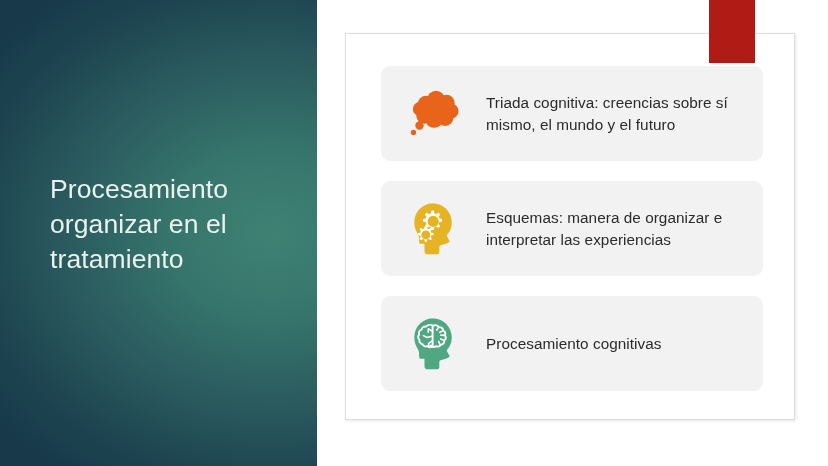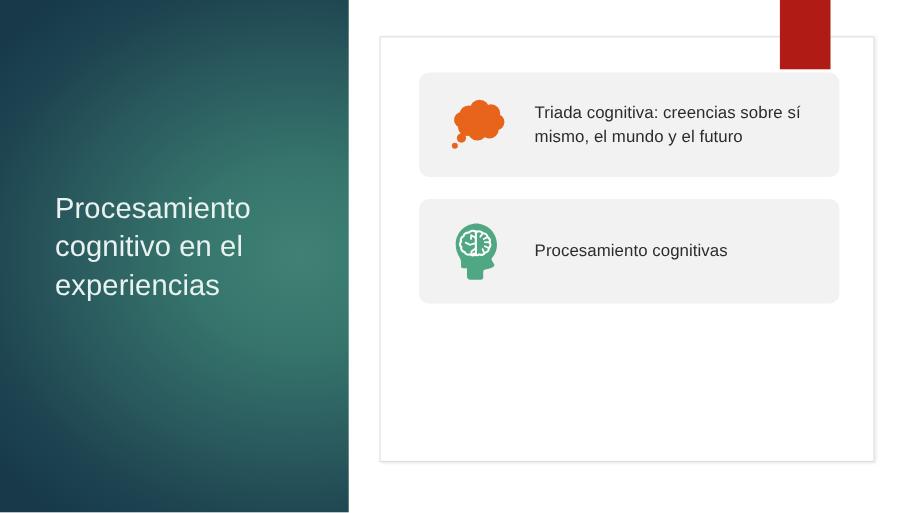--- a/index.html
+++ b/index.html
@@ -114,21 +114,21 @@
     white-space: pre-line;
     letter-spacing: 0.05px;
   }
 </style>
 </head>
 <body>
 
 <div class="slide">
 
   <div class="title-panel">
-    <div class="title-text">Procesamiento cognitivo en el experiencias</div>
+    <div class="title-text">Procesamiento organizar en el tratamiento</div>
   </div>
 
   <div class="accent-bar"></div>
 
   <div class="content-card">
 
     <div class="item-list">
 
       <div class="list-item">
         <span class="item-icon">
@@ -144,20 +144,36 @@
               <circle cx="14" cy="21" r="7.2"></circle>
               <circle cx="29" cy="21" r="9.5"></circle>
               <circle cx="13.5" cy="37.5" r="4.2"></circle>
               <circle cx="7.5" cy="44.5" r="2.7"></circle>
             </g>
           </svg>
         </span>
         <span class="item-text">Triada cognitiva: creencias sobre sí mismo, el mundo y el futuro</span>
       </div>
 
+      <div class="list-item">
+        <span class="item-icon">
+          <svg width="50" height="56" viewBox="0 0 50 56" aria-hidden="true">
+            <path fill="#e5b324" d="M24.5 2.2C13.8 2.2 5.3 10.4 5.3 21.3c0 5.1 1.6 8.4 3.3 11.4 1.1 2 1.5 3.1 1.5 4.6V41c0 1 .8 1.8 1.8 1.8h3.6v7.6c0 1.6 1.3 2.9 2.9 2.9h9.9c1.1 0 2-.9 2-2v-5.1c0-1.1.8-2 1.9-2.2 2.6-.4 5.4-1.1 7.4-2.4.9-.6 1.1-1.5.6-2.4l-2.1-3.6c-.4-.7-.3-1.5.2-2.1 2.8-3.2 4.5-7.3 4.5-12 0-10.9-8.6-19.3-19.3-19.3z"></path>
+            <g fill="#ffffff">
+              <path d="M21.8 12.2l.6-2.7 2.6.1.3 2.7 1.9.9 2.2-1.6 1.8 1.9-1.6 2.2.8 1.9 2.7.4v2.6l-2.7.4-.8 1.9 1.6 2.2-1.8 1.9-2.2-1.6-1.9.8-.4 2.7h-2.6l-.4-2.7-1.9-.8-2.2 1.6-1.9-1.9 1.6-2.2-.8-1.9-2.7-.4v-2.6l2.7-.4.8-1.9-1.6-2.2 1.9-1.9 2.2 1.6z"></path>
+              <circle cx="24.2" cy="20.4" r="5.6" fill="#e5b324"></circle>
+            </g>
+            <g fill="#ffffff">
+              <path d="M15.2 27.4l.5-2.2h2.1l.3 2.2 1.6.7 1.8-1.3 1.5 1.5-1.3 1.8.6 1.6 2.2.3v2.1l-2.2.3-.6 1.6 1.3 1.8-1.5 1.5-1.8-1.3-1.6.6-.3 2.2h-2.1l-.3-2.2-1.6-.6-1.8 1.3-1.5-1.5 1.3-1.8-.6-1.6-2.2-.3v-2.1l2.2-.3.6-1.6-1.3-1.8 1.5-1.5 1.8 1.3z"></path>
+              <circle cx="16.8" cy="33.9" r="4.5" fill="#e5b324"></circle>
+            </g>
+          </svg>
+        </span>
+        <span class="item-text">Esquemas: manera de organizar e interpretar las experiencias</span>
+      </div>
 
       <div class="list-item">
         <span class="item-icon">
           <svg width="50" height="56" viewBox="0 0 50 56" aria-hidden="true">
             <path fill="#4fa882" d="M24.5 2.2C13.8 2.2 5.3 10.4 5.3 21.3c0 5.1 1.6 8.4 3.3 11.4 1.1 2 1.5 3.1 1.5 4.6V41c0 1 .8 1.8 1.8 1.8h3.6v7.6c0 1.6 1.3 2.9 2.9 2.9h9.9c1.1 0 2-.9 2-2v-5.1c0-1.1.8-2 1.9-2.2 2.6-.4 5.4-1.1 7.4-2.4.9-.6 1.1-1.5.6-2.4l-2.1-3.6c-.4-.7-.3-1.5.2-2.1 2.8-3.2 4.5-7.3 4.5-12 0-10.9-8.6-19.3-19.3-19.3z"></path>
             <path fill="none" stroke="#ffffff" stroke-width="1.9" stroke-linecap="round" stroke-linejoin="round" d="M23.6 9.6c-2.1-1.3-5-.9-6.4.9-2.3-.3-4.4 1.1-4.8 3.2-2 .7-3 2.9-2.2 4.8-1.5 1.5-1.4 3.9.2 5.2-.5 2.1.9 4.1 3 4.5.8 1.9 3 2.8 4.9 2 1.5 1.5 4 1.3 5.3-.4"></path>
             <path fill="none" stroke="#ffffff" stroke-width="1.9" stroke-linecap="round" stroke-linejoin="round" d="M23.6 9.6v20.2"></path>
             <path fill="none" stroke="#ffffff" stroke-width="1.6" stroke-linecap="round" stroke-linejoin="round" d="M23.6 15.4l-4.3-2.6M23.6 20.1l-5.4 1.4M23.6 24.6l-4.1 3M19.3 12.8l-.1 3.4M18.2 21.5l-3.8-1.9M19.5 27.6l.6 3.2"></path>
             <path fill="none" stroke="#ffffff" stroke-width="1.9" stroke-linecap="round" stroke-linejoin="round" d="M24 9.9c2-1.1 4.7-.6 5.9 1.2 2.2-.1 4.1 1.4 4.4 3.5 1.8.8 2.6 3 1.7 4.8 1.3 1.6 1 4-.7 5.1.3 2.1-1.3 4-3.4 4.2-.9 1.8-3.2 2.5-5 1.5-1.5 1.4-4 1-5.2-.7"></path>
             <path fill="none" stroke="#ffffff" stroke-width="1.6" stroke-linecap="round" stroke-linejoin="round" d="M29.9 11.1l-2.3 3.1M34.3 14.6l-3.5 1.7M36 19.4l-4.2-.3M35.3 24.5l-3.6-1.6M31.1 28.7l-1.4-3.3"></path>

